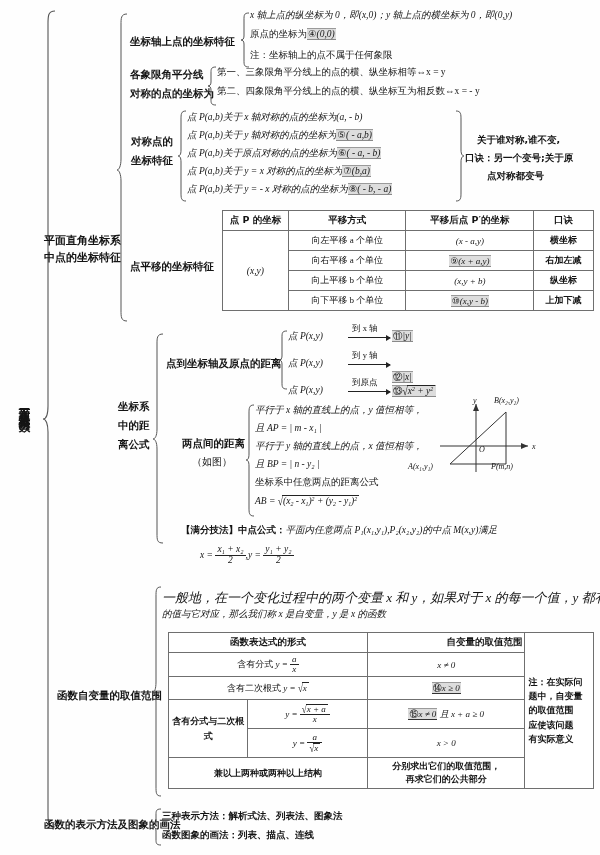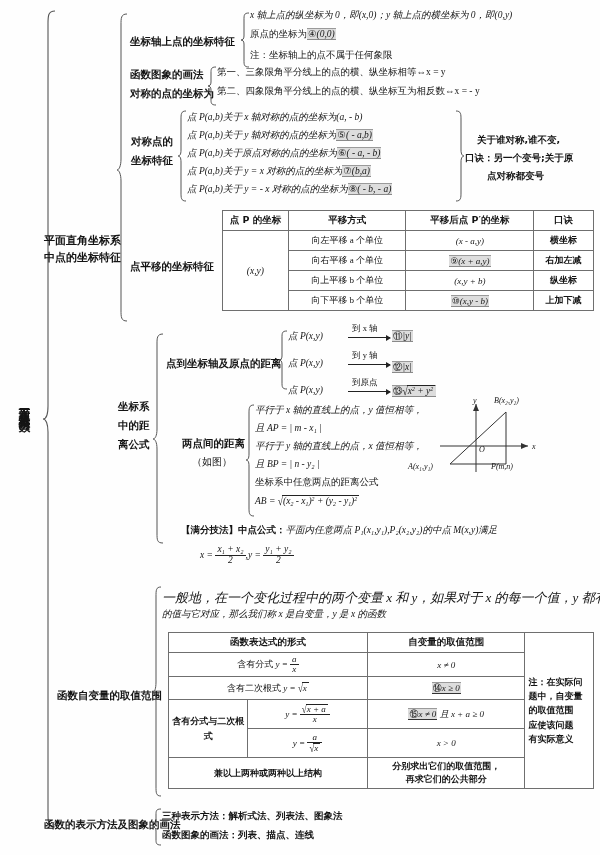--- a/index.html
+++ b/index.html
@@ -80,21 +80,21 @@
     <svg width="10" height="56" viewBox="0 0 10 56">
       <path d="M9 1 C4 1 4 3 4 8 L4 24 C4 27 2.5 28 1 28 C2.5 28 4 29 4 32 L4 48 C4 53 4 55 9 55" fill="none" stroke="#555" stroke-width="1"></path>
     </svg>
   </div>
   <div class="t it" style="left:250px;top:10px;font-size:9.5px;">x 轴上点的纵坐标为 0，即(x,0)；y 轴上点的横坐标为 0，即(0,y)</div>
   <div class="t" style="left:250px;top:29px;font-size:9.5px;">
     <span>原点的坐标为</span><span class="hl"><span>④</span><span class="it">(0,0)</span></span>
   </div>
   <div class="t" style="left:250px;top:50px;font-size:9.5px;">注：坐标轴上的点不属于任何象限</div>
 
-  <div class="t cn" style="left:130px;top:68px;font-size:10.5px;">函数图象的画法</div>
+  <div class="t cn" style="left:130px;top:68px;font-size:10.5px;">各象限角平分线</div>
   <div class="t cn" style="left:130px;top:87px;font-size:10.5px;">对称的点的坐标为</div>
   <div class="brace" style="left:207px;top:66px;">
     <svg width="10" height="40" viewBox="0 0 10 40">
       <path d="M9 1 C4 1 4 3 4 7 L4 16 C4 19 2.5 20 1 20 C2.5 20 4 21 4 24 L4 33 C4 37 4 39 9 39" fill="none" stroke="#555" stroke-width="1"></path>
     </svg>
   </div>
   <div class="t" style="left:217px;top:67px;font-size:9.5px;">第一、三象限角平分线上的点的横、纵坐标相等⇔x = y</div>
   <div class="t" style="left:217px;top:86px;font-size:9.5px;">第二、四象限角平分线上的点的横、纵坐标互为相反数⇔x = - y</div>
 
   <div class="t cn" style="left:131px;top:135px;font-size:10.5px;">对称点的</div>
@@ -182,21 +182,21 @@
   </div>
 
   <div class="t it" style="left:288px;top:331px;font-size:9.5px;">点 P(x,y)</div>
   <div class="t" style="left:352px;top:323px;font-size:8.5px;">到 x 轴</div>
   <div class="arrow" style="left:348px;top:337px;width:42px;"></div>
   <div class="t" style="left:392px;top:331px;font-size:9.5px;"><span class="hl"><span>⑪</span><span class="it">|y|</span></span></div>
 
   <div class="t it" style="left:288px;top:358px;font-size:9.5px;">点 P(x,y)</div>
   <div class="t" style="left:352px;top:350px;font-size:8.5px;">到 y 轴</div>
   <div class="arrow" style="left:348px;top:364px;width:42px;"></div>
-  <div class="t" style="left:392px;top:362px;font-size:9.5px;"><span class="hl"><span>⑫</span><span class="it">|x|</span></span></div>
+  <div class="t" style="left:392px;top:372px;font-size:9.5px;"><span class="hl"><span>⑫</span><span class="it">|x|</span></span></div>
 
   <div class="t it" style="left:288px;top:385px;font-size:9.5px;">点 P(x,y)</div>
   <div class="t" style="left:352px;top:377px;font-size:8.5px;font-family:Liberation Serif, serif;">到原点</div>
   <div class="arrow" style="left:348px;top:391px;width:42px;"></div>
   <div class="t" style="left:392px;top:385px;font-size:9.5px;">
     <span class="hl"><span>⑬</span><span class="it radsign">√</span><span class="sq it">x<sup>2</sup> + y<sup>2</sup></span></span>
   </div>
 
   <div class="t cn" style="left:182px;top:437px;font-size:10.5px;">两点间的距离</div>
   <div class="t" style="left:192px;top:456px;font-size:10px;">（如图）</div>
@@ -245,21 +245,21 @@
       <path d="M9 1 C4 1 4 4 4 11 L4 96 C4 103 2.5 106 1 106 C2.5 106 4 109 4 116 L4 200 C4 207 4 210 9 210" fill="none" stroke="#555" stroke-width="1"></path>
     </svg>
   </div>
   <div class="t it" style="left:162px;top:590px;font-size:13px;">一般地，在一个变化过程中的两个变量 x 和 y，如果对于 x 的每一个值，y 都有唯一</div>
   <div class="t it" style="left:162px;top:609px;font-size:9.5px;">的值与它对应，那么我们称 x 是自变量，y 是 x 的函数</div>
 
   <table class="grid outer" style="left:168px;top:632px;width:426px;">
     <tbody>
         <tr>
       <th colspan="2" style="width:200px;height:17px;">函数表达式的形式</th>
-      <th style="width:160px;">自变量的取值范围</th>
+      <th style="width:160px;text-align:right;">自变量的取值范围</th>
       <th rowspan="6" style="width:64px;font-weight:400;padding:2px 3px;">
         <div style="text-align:left;line-height:1.45;">
           <span class="cn" style="font-size:9px;">注：</span><span class="cn" style="font-size:9px;">在实际问</span><br>
           <span class="cn" style="font-size:9px;">题中，自变量</span><br>
           <span class="cn" style="font-size:9px;">的取值范围</span><br>
           <span class="cn" style="font-size:9px;">应使该问题</span><br>
           <span class="cn" style="font-size:9px;">有实际意义</span>
         </div>
       </th>
     </tr>

